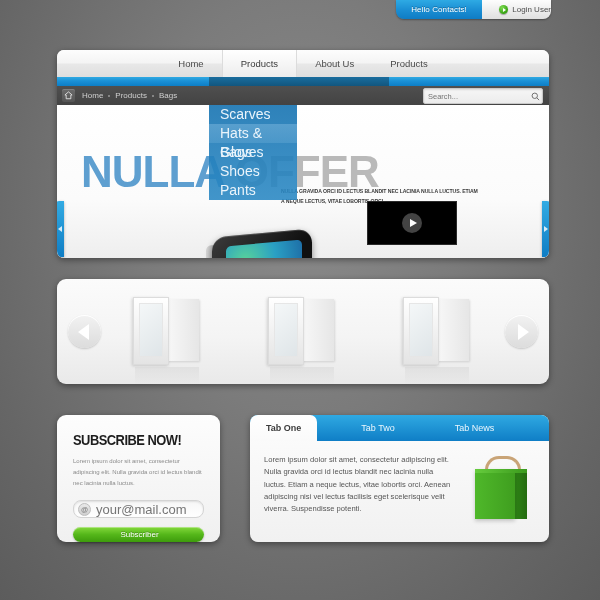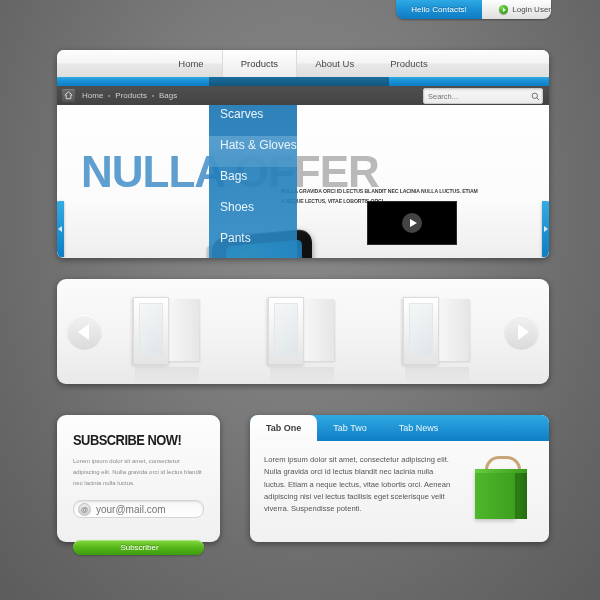--- a/index.html
+++ b/index.html
@@ -78,21 +78,21 @@
   .besttext{position:absolute;left:24px;top:42px;font-size:44px;font-weight:bold;
     letter-spacing:-1px;color:#b9b9b9;font-family:"Liberation Sans",sans-serif;}
   .besttext .b{color:#5e9fd0;}
   .slidecopy{position:absolute;left:224px;top:82px;width:215px;font-size:5.6px;
     font-weight:bold;color:#3a3a3a;line-height:1.75;letter-spacing:-.1px;
     transform:scaleX(.92);transform-origin:left top;}
 
   
   .dropdown{position:absolute;left:152px;top:0;width:88px;z-index:6;
     background:linear-gradient(to bottom,rgba(30,120,180,.93),rgba(40,135,195,.88));}
-  .ditem{height:31px;line-height:19px;padding-left:11px;font-size:12px;color:#eaf4fb;cursor:pointer;}
+  .ditem{height:19px;line-height:19px;padding-left:11px;font-size:14px;color:#eaf4fb;cursor:pointer;}
   .ditem.hi{background:linear-gradient(to bottom,rgba(120,180,220,.55),rgba(95,165,210,.5));}
 
   
   .videobox{position:absolute;left:310px;top:96px;width:88px;height:42px;background:#000;
     border:1px solid #2a2a2a;z-index:5;display:flex;align-items:center;justify-content:center;}
   .playbtn{width:20px;height:20px;border-radius:50%;background:rgba(90,90,90,.75);
     display:flex;align-items:center;justify-content:center;}
   .playbtn:after{content:"";border-left:7px solid #fff;border-top:4.5px solid transparent;
     border-bottom:4.5px solid transparent;margin-left:2px;}
 
@@ -157,32 +157,32 @@
   .subtitle{font-size:15px;font-weight:bold;color:#1d1d1d;letter-spacing:-.6px;
     transform:scaleX(.86);transform-origin:left center;white-space:nowrap;}
   .subcopy{margin-top:8px;font-size:6px;color:#8b8b8b;line-height:1.85;}
   .mailwrap{margin-top:11px;height:16px;border-radius:8px;display:flex;align-items:center;
     background:linear-gradient(to bottom,#f7f7f7,#ffffff);border:1px solid #d4d4d4;
     box-shadow:inset 0 1px 2px rgba(0,0,0,.1);}
   .aticon{width:11px;height:11px;border-radius:50%;margin-left:4px;flex:0 0 11px;
     background:linear-gradient(to bottom,#e9e9e9,#cfcfcf);border:1px solid #bdbdbd;
     font-size:7px;color:#7a7a7a;display:flex;align-items:center;justify-content:center;}
   .mailwrap input{border:0;outline:0;background:transparent;flex:1;min-width:0;
-    font-family:"Liberation Sans",sans-serif;font-size:10px;color:#b3b3b3;padding:0 5px;}
-  .subbtn{margin-top:22px;height:15px;border-radius:8px;border:0;width:100%;
+    font-family:"Liberation Sans",sans-serif;font-size:13px;color:#b3b3b3;padding:0 5px;}
+  .subbtn{margin-top:9px;height:15px;border-radius:8px;border:0;width:100%;
     background:linear-gradient(to bottom,#84d93c 0%,#55b71a 50%,#3d9b0c 100%);
     color:#fff;font-family:"Liberation Sans",sans-serif;font-size:8px;cursor:pointer;
     text-shadow:0 -1px 0 rgba(0,0,0,.25);box-shadow:0 1px 2px rgba(0,0,0,.25),inset 0 1px 0 rgba(255,255,255,.35);padding-left:8px;}
 
   
   .tabpanel{position:absolute;left:250px;top:415px;width:299px;height:127px;
     border-radius:8px;box-shadow:0 2px 6px rgba(0,0,0,.4);overflow:hidden;
     background:linear-gradient(to bottom,#fdfdfd,#f1f1f1);}
   .tabstrip{height:26px;display:flex;align-items:flex-end;
-    background:linear-gradient(to bottom,#2fa9e2,#0f7ec6);}
+    background:linear-gradient(to bottom,#2fa9e2,#0f7ec6);gap:28px;}
   .tab{height:26px;line-height:26px;padding:0 16px;font-size:9px;color:#eaf6fd;cursor:pointer;}
   .tab.active{color:#3b3b3b;background:linear-gradient(to bottom,#ffffff,#fafafa);
     border-top-left-radius:7px;border-top-right-radius:7px;font-weight:bold;}
   .tabbody{position:relative;height:101px;padding:13px 14px;box-sizing:border-box;}
   .tabbody p{margin:0;width:190px;font-size:7.6px;color:#555;line-height:1.62;}
   .bag{position:absolute;right:22px;top:16px;width:52px;height:62px;}
   .bag .handle{position:absolute;left:10px;top:-1px;width:30px;height:15px;
     border:3px solid #c9a477;border-bottom:0;border-radius:14px 14px 0 0;}
   .bag .front{position:absolute;left:0;top:12px;width:40px;height:50px;
     background:linear-gradient(to right,#4fb82a,#3f9e1f);box-shadow:0 2px 4px rgba(0,0,0,.2);}

